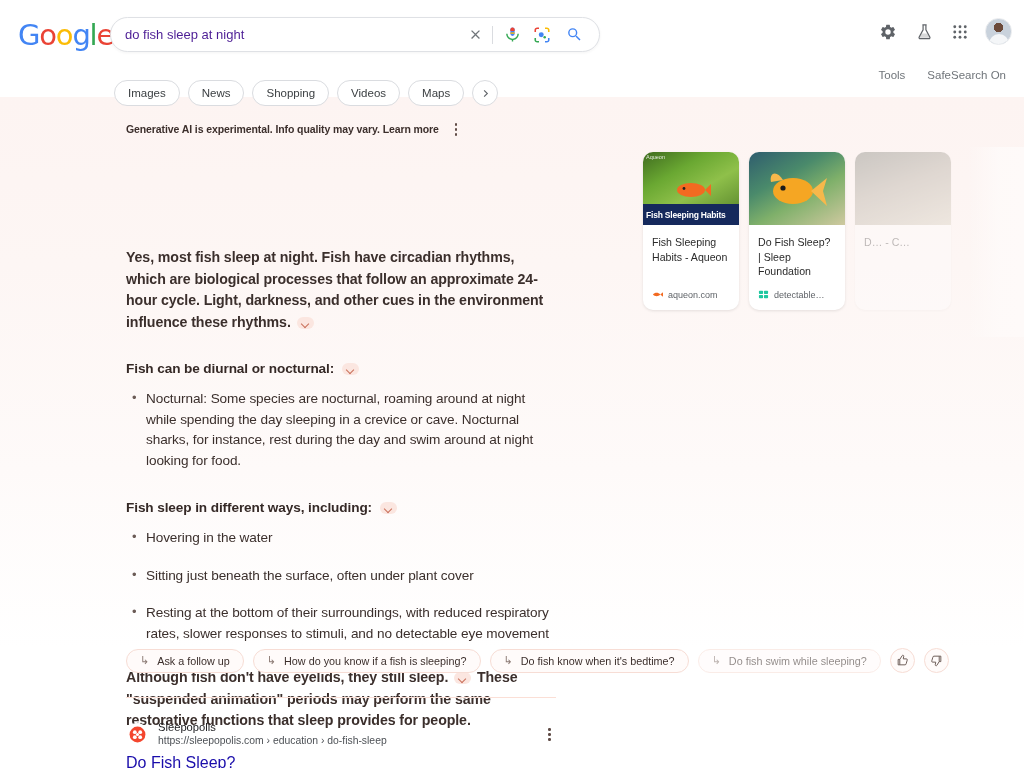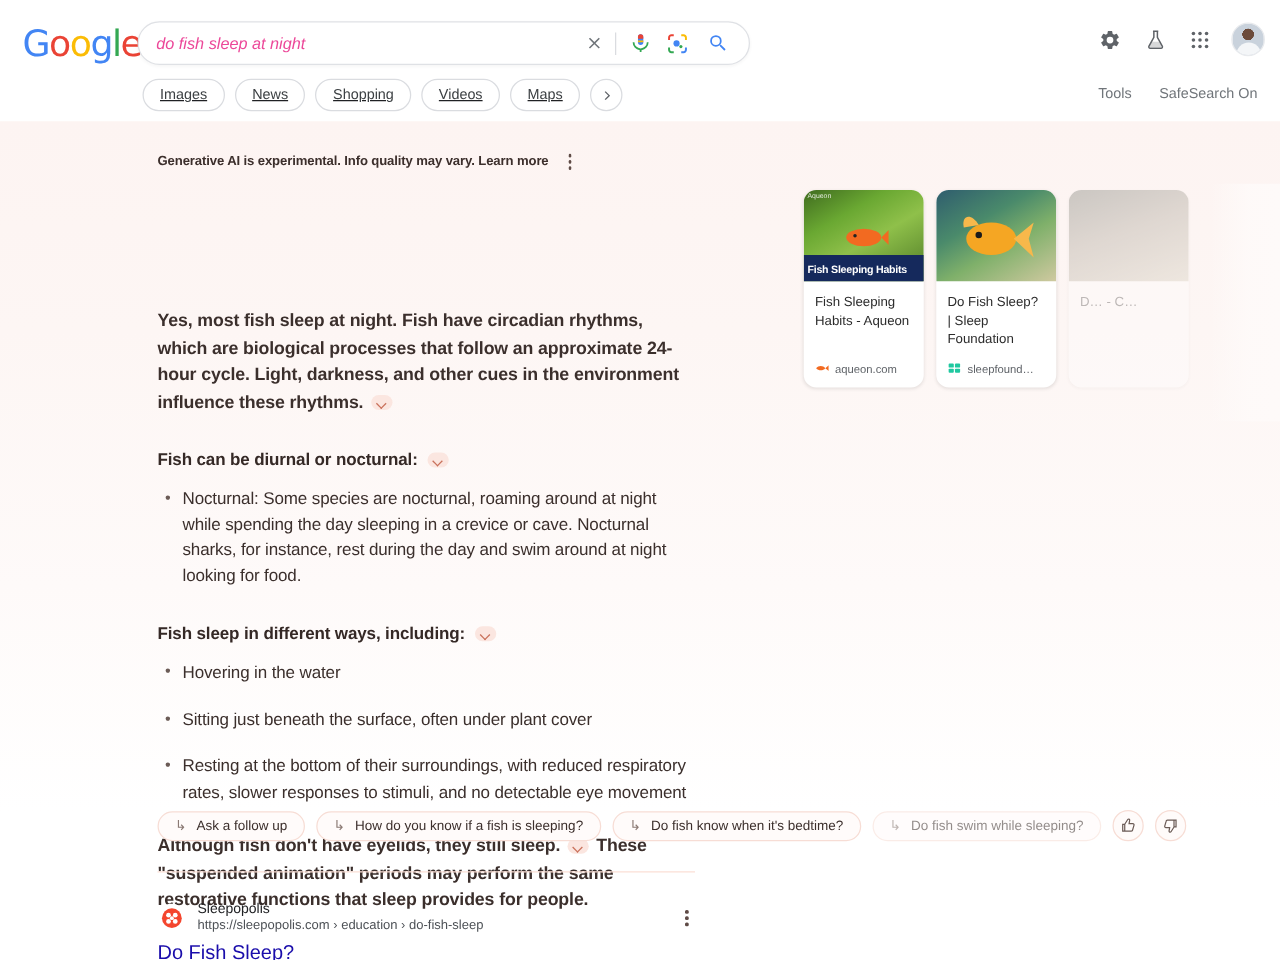--- a/index.html
+++ b/index.html
@@ -33,32 +33,31 @@
 
   .searchbar {
     position: absolute; left: 110px; top: 17px;
     width: 490px; height: 35px;
     border: 1px solid #dfe1e5; border-radius: 22px;
     background: #fff; display: flex; align-items: center;
     box-shadow: 0 1px 3px rgba(32,33,36,0.05);
   }
   .search-input {
     flex: 1; border: none; outline: none; background: transparent;
-    font-size: 13px; color: #ec4899; padding: 0 8px 0 14px;
+    font-size: 13px; color: #4c1d95; padding: 0 8px 0 14px;
     font-family: "Liberation Sans", sans-serif;
-    font-style: italic;
   }
   .sb-icon { display:flex; align-items:center; justify-content:center; cursor:pointer; }
   .sb-clear { width: 26px; height: 26px; margin-right: 2px; }
   .sb-div { width:1px; height:18px; background:#dadce0; margin:0 8px 0 2px; }
   .sb-mic { width: 22px; height: 24px; margin-right: 8px; }
   .sb-lens { width: 22px; height: 22px; margin-right: 10px; }
   .sb-go  { width: 22px; height: 22px; margin-right: 14px; }
 
-  .filters { position: absolute; left: 114px; top: 63px; display:flex; gap: 8px; text-decoration: underline; }
+  .filters { position: absolute; left: 114px; top: 80px; display:flex; gap: 8px; }
   .chip {
     height: 26px; padding: 0 13px; border: 1px solid #dadce0; border-radius: 14px;
     font-size: 11.5px; color: #3c4043; display:flex; align-items:center;
     background:#fff; cursor:pointer; white-space:nowrap;
   }
   .chip.arrow { padding: 0; width: 26px; justify-content:center; }
 
   .hdr-right { position:absolute; right: 12px; top: 18px; display:flex; align-items:center; gap: 14px; }
   .hdr-icon { width: 22px; height: 22px; display:flex; align-items:center; justify-content:center; cursor:pointer; }
   .avatar {
@@ -324,21 +323,21 @@
 
         </div>
         <div class="ctitle">Do Fish Sleep? | Sleep Foundation</div>
         <div class="csrc">
           <svg class="fav" viewBox="0 0 24 24">
               <rect x="2" y="4" width="9" height="7" rx="1.6" fill="#1fc8a0"></rect>
               <rect x="13" y="4" width="9" height="7" rx="1.6" fill="#1fc8a0"></rect>
               <rect x="2" y="13" width="9" height="7" rx="1.6" fill="#1fc8a0"></rect>
               <rect x="13" y="13" width="9" height="7" rx="1.6" fill="#1fc8a0"></rect>
             </svg>
-          <span>sleepfound…</span>
+          <span>detectable…</span>
         </div>
       </div>
 
       <div class="card fade">
         <div class="thumb" style="background:linear-gradient(160deg,#5a5f55 0%,#9a9384 45%,#cdc6b2 100%);"></div>
         <div class="ctitle">D… - C…</div>
         <div class="csrc">
           <span></span>
         </div>
       </div>

